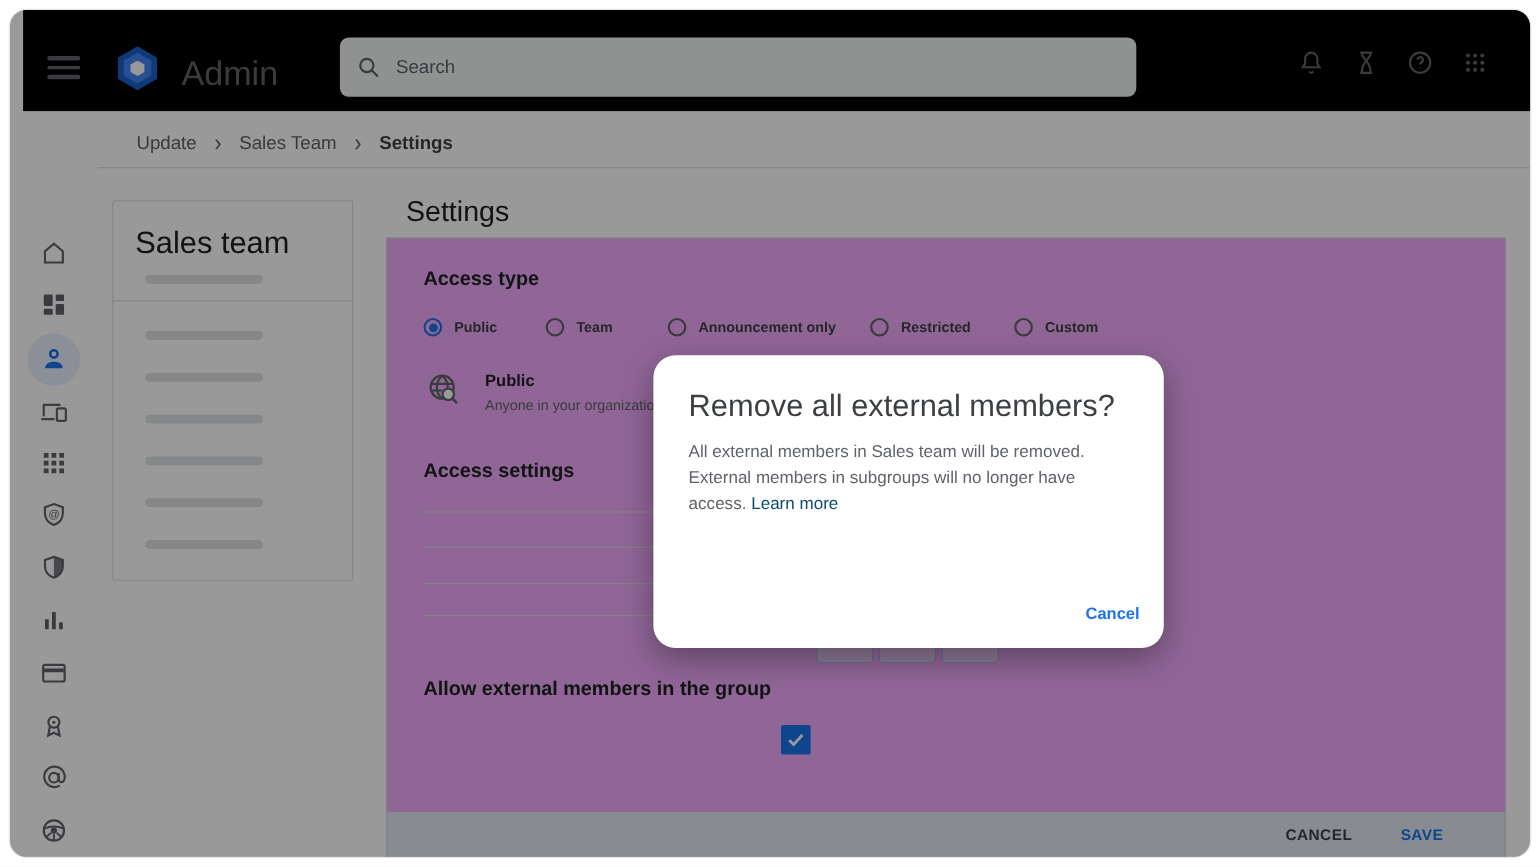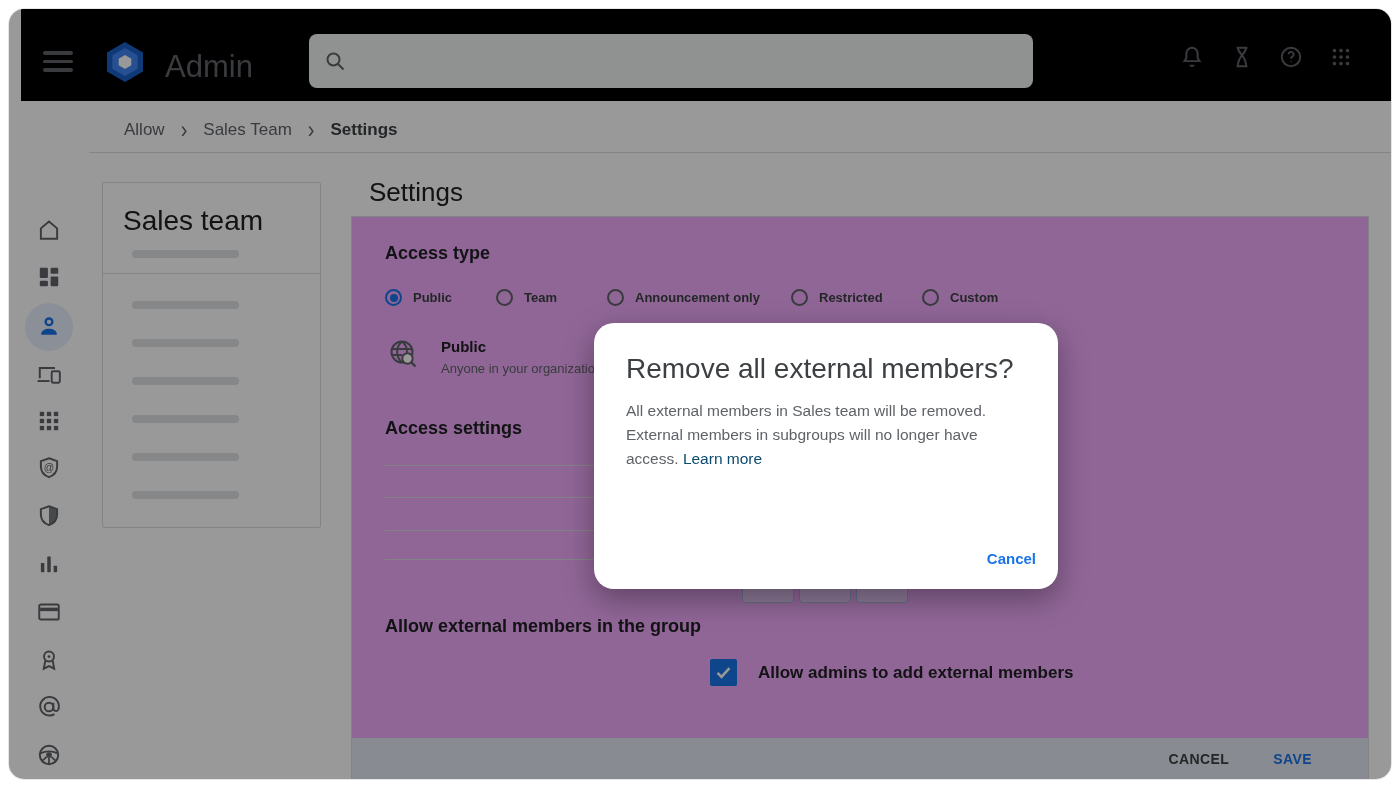--- a/index.html
+++ b/index.html
@@ -105,20 +105,21 @@
         <div class="hex2"></div>
         <div class="hex3"></div>
       </div>
     <div class="product">Admin</div>
 
     <div class="search">
       <svg width="24" height="24" viewBox="0 0 24 24" fill="none" stroke="#5f6368" stroke-width="2">
         <circle cx="10.5" cy="10.5" r="6"></circle>
           <line x1="15" y1="15" x2="20.5" y2="20.5"></line>
       </svg>
+      <input placeholder="Search" style="">
     </div>
 
     <div class="top-icons">
       <div class="top-icon-btn" style="right:198px">
         <svg width="26" height="26" viewBox="0 0 24 24" fill="none" stroke="#5f6368" stroke-width="1.8">
           <path d="M12 3.5a5.2 5.2 0 0 1 5.2 5.2v4.3l1.8 2.8H5l1.8-2.8V8.7A5.2 5.2 0 0 1 12 3.5z"></path>
           <path d="M10.3 19.2a1.8 1.8 0 0 0 3.4 0"></path>
         </svg>
       </div>
       <div class="top-icon-btn" style="right:148px">
@@ -143,21 +144,21 @@
             <circle cx="18" cy="12" r="1.7"></circle>
           <circle cx="6" cy="18" r="1.7"></circle>
             <circle cx="12" cy="18" r="1.7"></circle>
             <circle cx="18" cy="18" r="1.7"></circle>
         </svg>
       </div>
     </div>
   </div>
 
   <div class="breadcrumb">
-    <span class="crumb">Allow</span>
+    <span class="crumb">Update</span>
     <span class="crumb-sep">›</span>
     <span class="crumb">Sales Team</span>
     <span class="crumb-sep">›</span>
     <span class="crumb crumb-current">Settings</span>
   </div>
   <div class="breadcrumb-divider"></div>
 
   <div class="sidebar">
     <div class="nav-active-bg"></div>
 
@@ -312,21 +313,20 @@
     <div class="chip" style="left:504px; top:358px"></div>
 
     <div class="section-heading" style="left:33px; top:399px">Allow external members in the group</div>
 
     <div class="check-row" style="left:358px; top:442px">
       <span class="checkbox">
         <svg width="19" height="19" viewBox="0 0 24 24" fill="none" stroke="#fff" stroke-width="3.2">
             <path d="M4.5 12.5l5 5 10-11"></path>
           </svg>
       </span>
-      <span class="check-label">Allow admins to add external members</span>
     </div>
 
     <div class="panel-footer">
       <span class="footer-btn footer-cancel">CANCEL</span>
       <span class="footer-btn footer-save">SAVE</span>
     </div>
   </div>
 
   <div class="scrim"></div>
 

